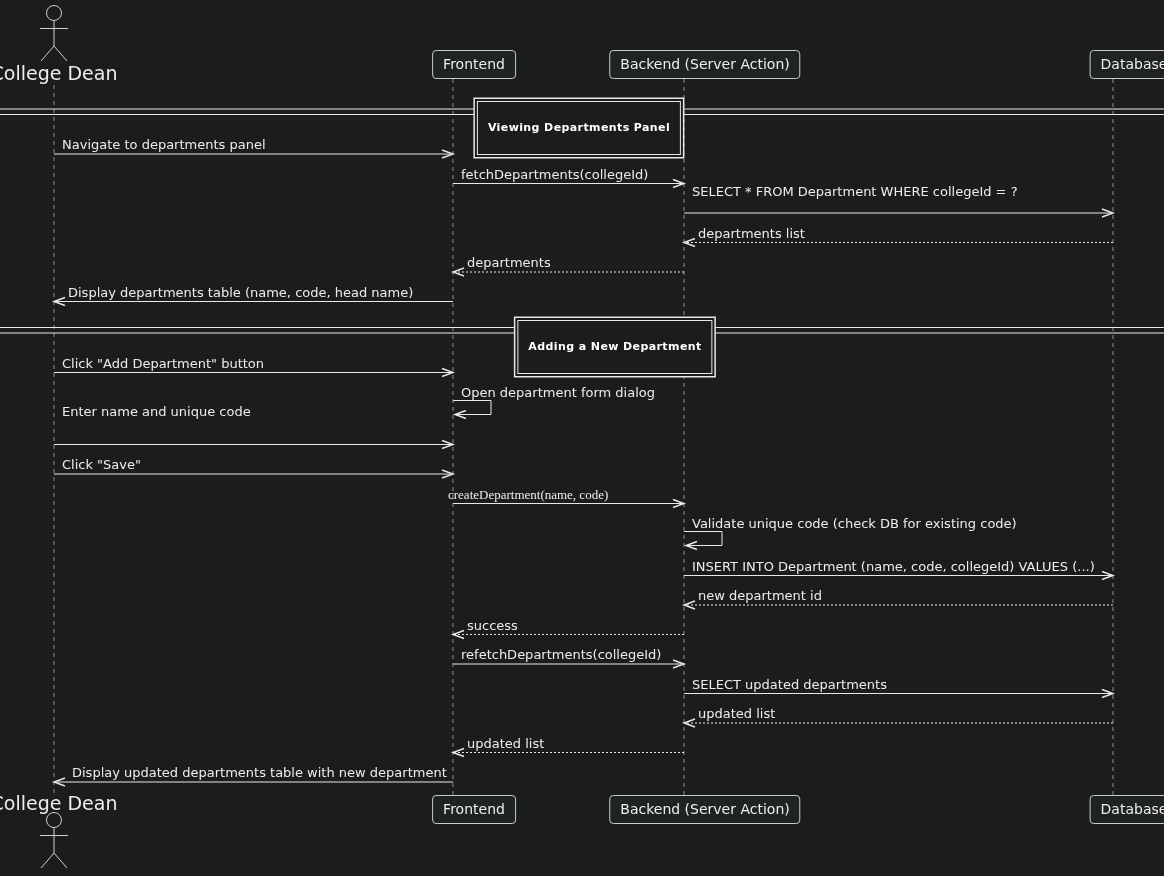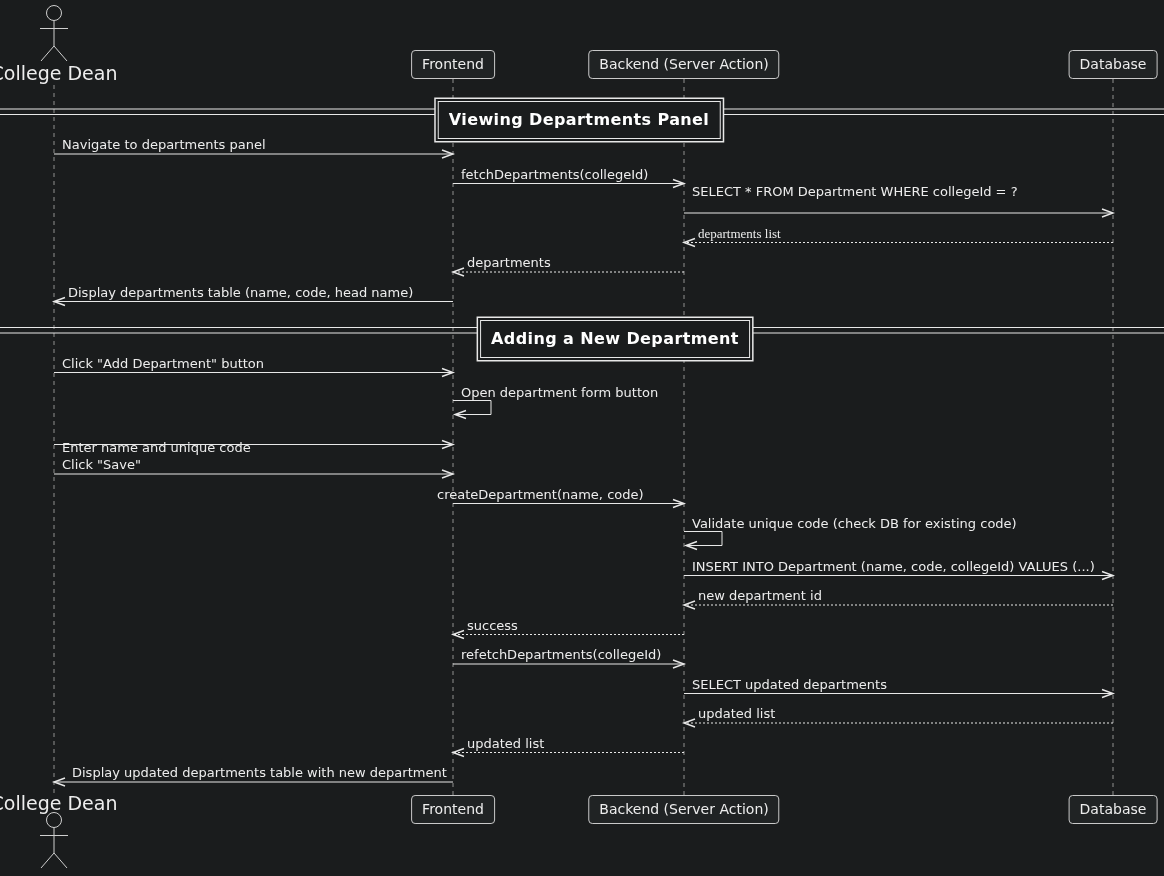--- a/index.html
+++ b/index.html
@@ -8,29 +8,29 @@
     background:var(--bg);
     font-family:"DejaVu Sans","Liberation Sans",sans-serif;
     color:var(--text);
   }
   #gfx{position:absolute;left:0;top:0;}
   .pbox{
     position:absolute;transform:translateX(-50%);
     height:27px;line-height:27px;padding:0 10px;
     border:1px solid var(--boxborder);border-radius:4px;
     background:var(--boxfill);color:var(--text);
-    font-size:14px;white-space:nowrap;
+    font-size:14px;white-space:nowrap;margin-left:21px;
   }
   .divbox{
     position:absolute;transform:translateX(-50%);
-    height:20px;line-height:20px;padding:8px 10px;
+    height:20px;line-height:20px;padding:16px 10px;
     border:1px solid var(--line);
     background:var(--bg);
     box-shadow:0 0 0 2px var(--bg),0 0 0 3.5px var(--line);
-    font-weight:bold;font-size:16px;letter-spacing:.4px;
+    font-weight:bold;font-size:11px;letter-spacing:.4px;
     color:var(--divtext);white-space:nowrap;
   }
   .mlabel{
     position:absolute;font-size:13px;color:var(--text);
     white-space:nowrap;line-height:15px;
   }
   .alabel{
     position:absolute;transform:translateX(-50%);
     font-size:19px;color:var(--text);white-space:nowrap;line-height:15px;
   }
@@ -101,29 +101,29 @@
         <line x1="40" y1="835.5" x2="68" y2="835.5"></line>
         <line x1="54" y1="853" x2="41" y2="868"></line>
         <line x1="54" y1="853" x2="67" y2="868"></line>
       </g>
     </svg>
   <div id="nodes">
       <div class="divbox" style="left: 579px; top: 101px;">Viewing Departments Panel</div>
       <div class="mlabel" style="left: 62px; top: 137px;">Navigate to departments panel</div>
       <div class="mlabel" style="left: 461px; top: 166.5px;">fetchDepartments(collegeId)</div>
       <div class="mlabel" style="left: 692px; top: 184px;">SELECT * FROM Department WHERE collegeId = ?</div>
-      <div class="mlabel" style="left: 698px; top: 225.5px; font-family: Liberation Serif, serif;">departments list</div>
+      <div class="mlabel" style="left: 698px; top: 225.5px;">departments list</div>
       <div class="mlabel" style="left: 467px; top: 255px;">departments</div>
       <div class="mlabel" style="left: 68px; top: 284.5px;">Display departments table (name, code, head name)</div>
       <div class="divbox" style="left: 579px; top: 319.5px; margin-left: 36px;">Adding a New Department</div>
       <div class="mlabel" style="left: 62px; top: 355.5px;">Click "Add Department" button</div>
-      <div class="mlabel" style="left: 461px; top: 384.5px;">Open department form button</div>
-      <div class="mlabel" style="left: 62px; top: 440px;">Enter name and unique code</div>
+      <div class="mlabel" style="left: 461px; top: 384.5px;">Open department form dialog</div>
+      <div class="mlabel" style="left: 62px; top: 404px;">Enter name and unique code</div>
       <div class="mlabel" style="left: 62px; top: 457px;">Click "Save"</div>
-      <div class="mlabel" style="left: 437px; top: 486.5px;">createDepartment(name, code)</div>
+      <div class="mlabel" style="left: 448px; top: 486.5px; font-family: Liberation Serif, serif;">createDepartment(name, code)</div>
       <div class="mlabel" style="left: 692px; top: 515.5px;">Validate unique code (check DB for existing code)</div>
       <div class="mlabel" style="left: 692px; top: 558.5px;">INSERT INTO Department (name, code, collegeId) VALUES (...)</div>
       <div class="mlabel" style="left: 698px; top: 588px;">new department id</div>
       <div class="mlabel" style="left: 467px; top: 617.5px;">success</div>
       <div class="mlabel" style="left: 461px; top: 647px;">refetchDepartments(collegeId)</div>
       <div class="mlabel" style="left: 692px; top: 676.5px; text-align: right;">SELECT updated departments</div>
       <div class="mlabel" style="left: 698px; top: 706px;">updated list</div>
       <div class="mlabel" style="left: 467px; top: 735.5px;">updated list</div>
       <div class="mlabel" style="left: 72px; top: 765px;">Display updated departments table with new department</div>
       <div class="alabel" style="left: 54px; top: 66px;">College Dean</div>

